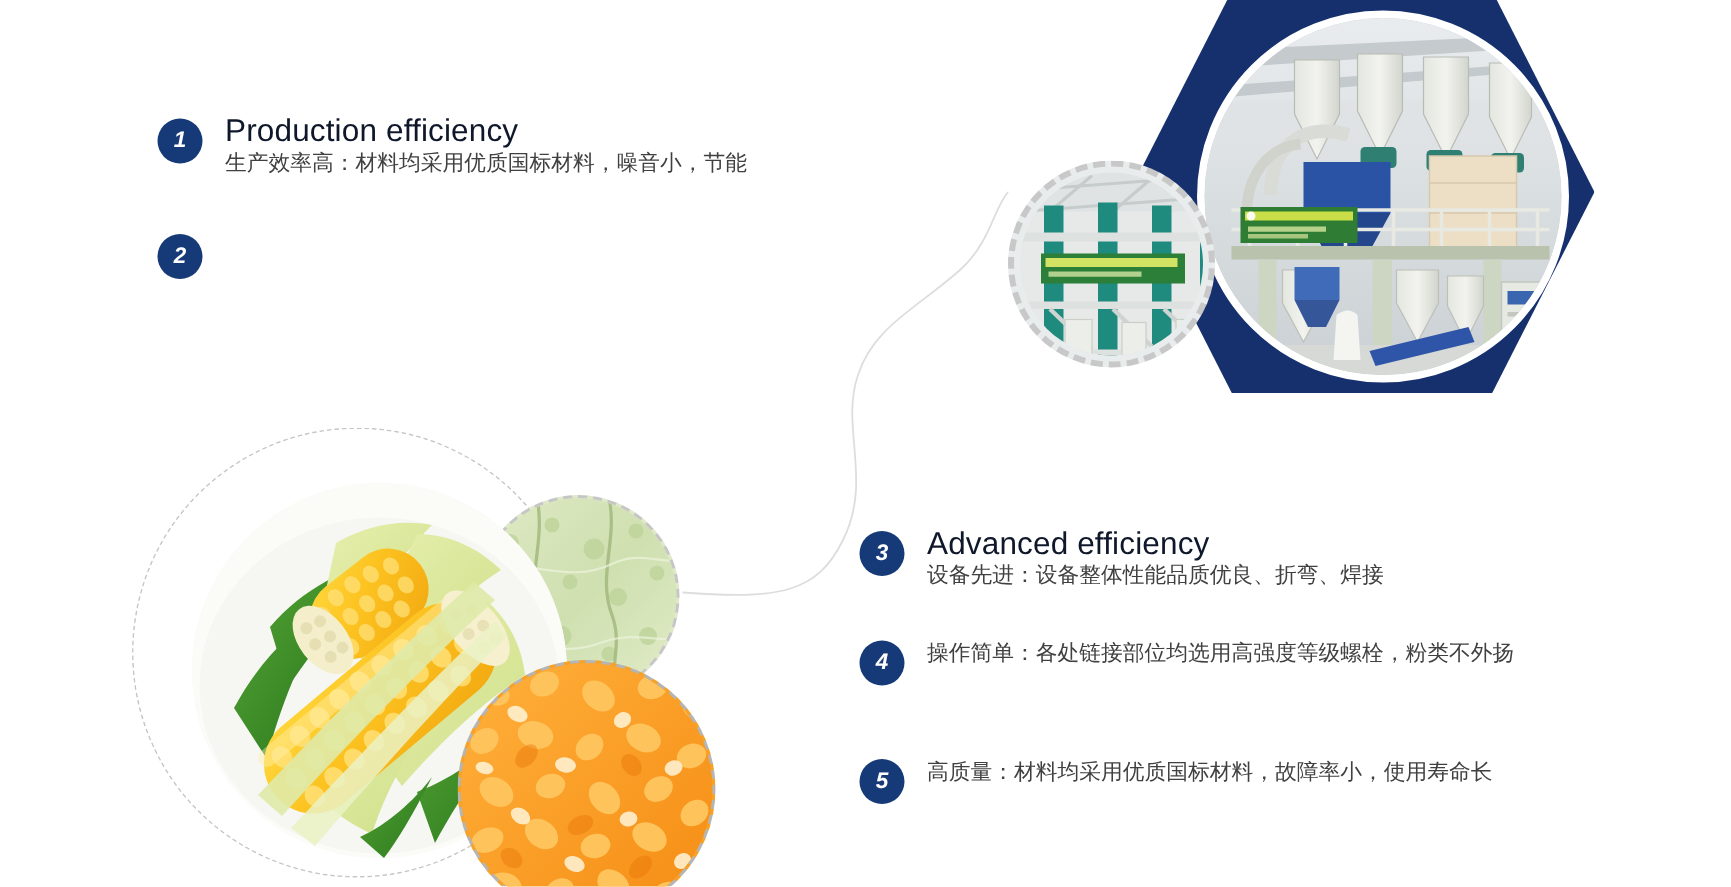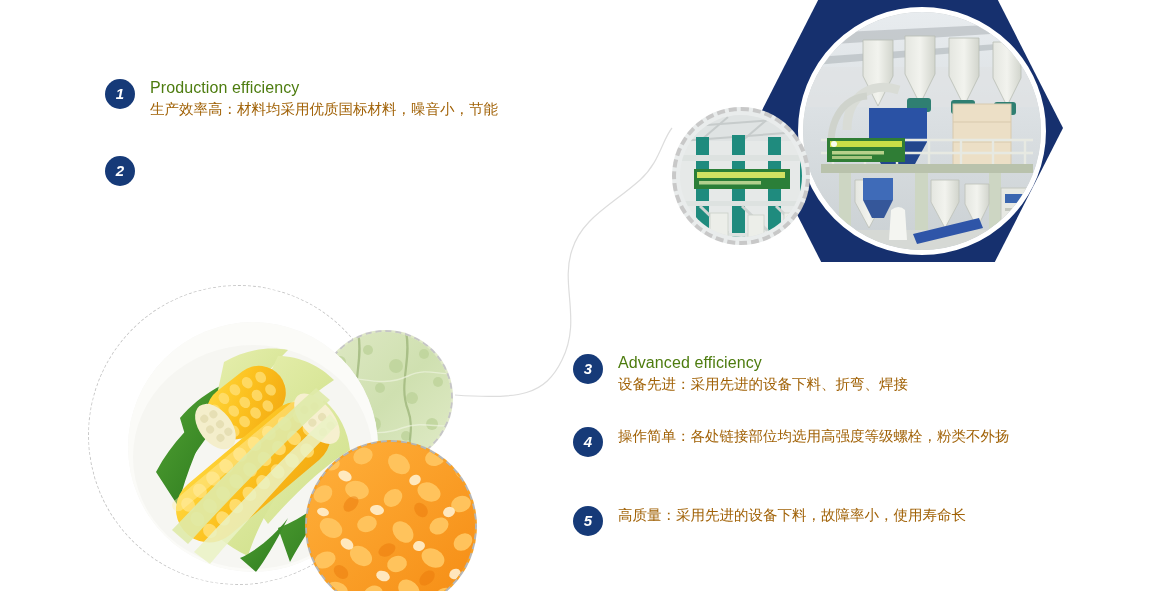--- a/index.html
+++ b/index.html
@@ -45,28 +45,28 @@
     font-weight: bold;
     font-size: 15px;
     line-height: 30px;
     text-align: center;
     margin-top: 1px;
   }
   .feature-text {
     margin-left: 15px;
   }
   .feat-title {
-    color: #4d7c0f;
-    font-size: 16px;
+    color: #0f172a;
+    font-size: 21px;
     line-height: 19px;
     letter-spacing: 0.1px;
     margin-bottom: 2px;
   }
   .feat-desc {
-    color: #a16207;
+    color: #404040;
     font-size: 14.5px;
     line-height: 20px;
     font-family: "DejaVu Sans", "Liberation Sans", sans-serif;
   }
 
   
   .hex-wrap {
     position: absolute;
     left: 753px;
     top: -6px;
@@ -528,31 +528,31 @@
   </div>
 
   <div class="feature" style="left:105px; top:155px;">
     <div class="badge">2</div>
   </div>
 
   <div class="feature" style="left:573px; top:353px;">
     <div class="badge">3</div>
     <div class="feature-text">
       <div class="feat-title">Advanced efficiency</div>
-      <div class="feat-desc">设备先进：采用先进的设备下料、折弯、焊接</div>
+      <div class="feat-desc">设备先进：设备整体性能品质优良、折弯、焊接</div>
     </div>
   </div>
 
   <div class="feature" style="left:573px; top:426px;">
     <div class="badge">4</div>
     <div class="feature-text">
       <div class="feat-desc">操作简单：各处链接部位均选用高强度等级螺栓，粉类不外扬</div>
     </div>
   </div>
 
   <div class="feature" style="left:573px; top:505px;">
     <div class="badge">5</div>
     <div class="feature-text">
-      <div class="feat-desc">高质量：采用先进的设备下料，故障率小，使用寿命长</div>
+      <div class="feat-desc">高质量：材料均采用优质国标材料，故障率小，使用寿命长</div>
     </div>
   </div>
 
 </div>
 
 </body></html>

